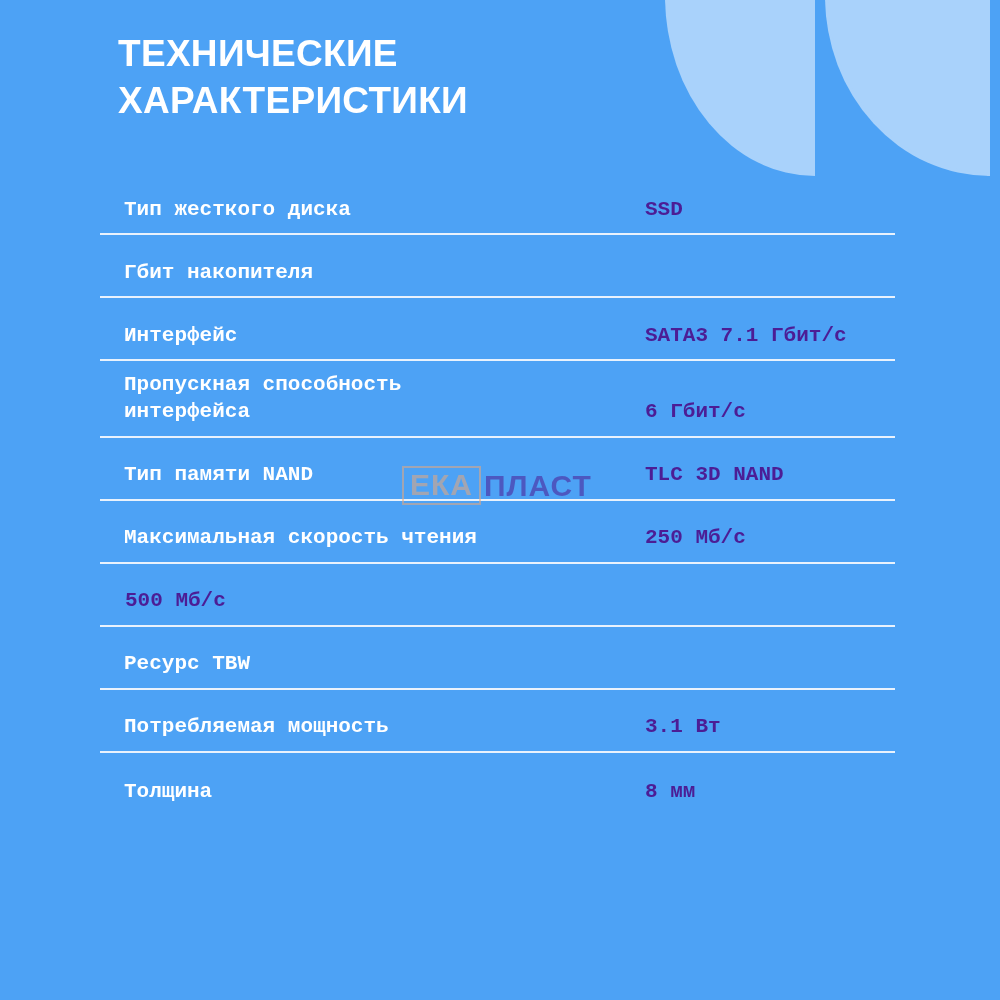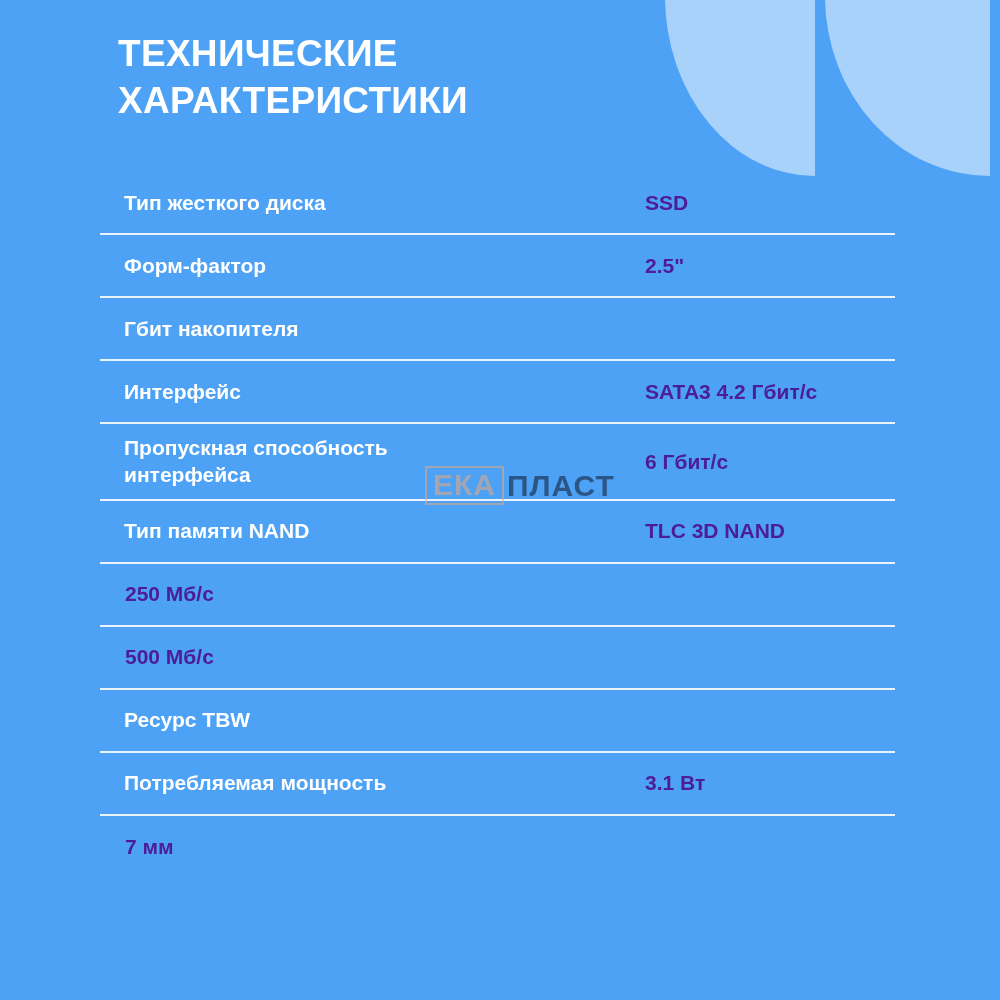--- a/index.html
+++ b/index.html
@@ -49,23 +49,24 @@
     white-space:pre-line;
   }
 
   .spec-table {
     position:absolute;
     left:100px; top:172px;
     width:795px;
   }
   .spec-row {
     display:flex;
-    align-items:center;
+    align-items:flex-end;
     border-bottom:2px solid #e9f2fd;
     min-height:63px;
+    font-family:Liberation Mono, monospace;
   }
   .spec-row:last-child { border-bottom:none; }
 
   .spec-name {
     width:520px;
     display:flex;
     align-items:center;
     color:#ffffff;
     font-size:21px;
     font-weight:bold;
@@ -86,37 +87,37 @@
     color:#4c1d95;
     font-size:21px;
     font-weight:bold;
     padding:10px 10px 10px 22px;
     line-height:1.3;
   }
 
   
   .watermark {
     position:absolute;
-    left:425px; top:466px;
+    left:402px; top:466px;
     display:flex;
     align-items:center;
     opacity:0.55;
     pointer-events:none;
   }
   .watermark .wm-box {
     border:2px solid #e8a87c;
     color:#e8a87c;
     font-size:30px;
     font-weight:bold;
     padding:0 6px 2px 6px;
     line-height:1.1;
     letter-spacing:1px;
   }
   .watermark .wm-text {
-    color:#0f172a;
+    color:#4c1d95;
     font-size:30px;
     font-weight:bold;
     letter-spacing:1px;
     margin-left:3px;
   }
 </style>
 </head>
 <body>
 
 <div id="page">
@@ -128,51 +129,47 @@
 ХАРАКТЕРИСТИКИ</div>
 
   <div class="spec-table">
 
     <div class="spec-row">
       <div class="spec-name">Тип жесткого диска</div>
       <div class="spec-sep"></div>
       <div class="spec-value">SSD</div>
     </div>
 
-    <div class="spec-row">
-      <div class="spec-name">Форм-фактор</div>
-      <div class="spec-sep"></div>
-      <div class="spec-value">2.5"</div>
-    </div>
 
     <div class="spec-row">
       <div class="spec-name">Гбит накопителя</div>
       <div class="spec-sep"></div>
     </div>
 
     <div class="spec-row">
       <div class="spec-name">Интерфейс</div>
       <div class="spec-sep"></div>
-      <div class="spec-value">SATA3 4.2 Гбит/с</div>
+      <div class="spec-value">SATA3 7.1 Гбит/с</div>
     </div>
 
     <div class="spec-row">
       <div class="spec-name">Пропускная способность
 интерфейса</div>
       <div class="spec-sep"></div>
       <div class="spec-value">6 Гбит/с</div>
     </div>
 
     <div class="spec-row">
       <div class="spec-name">Тип памяти NAND</div>
       <div class="spec-sep"></div>
       <div class="spec-value">TLC 3D NAND</div>
     </div>
 
     <div class="spec-row">
+      <div class="spec-name">Максимальная скорость чтения</div>
       <div class="spec-sep"></div>
       <div class="spec-value">250 Мб/с</div>
     </div>
 
     <div class="spec-row">
       <div class="spec-sep"></div>
       <div class="spec-value">500 Мб/с</div>
     </div>
 
     <div class="spec-row">
@@ -180,22 +177,23 @@
       <div class="spec-sep"></div>
     </div>
 
     <div class="spec-row">
       <div class="spec-name">Потребляемая мощность</div>
       <div class="spec-sep"></div>
       <div class="spec-value">3.1 Вт</div>
     </div>
 
     <div class="spec-row">
-      <div class="spec-sep"></div>
-      <div class="spec-value">7 мм</div>
+      <div class="spec-name">Толщина</div>
+      <div class="spec-sep"></div>
+      <div class="spec-value">8 мм</div>
     </div>
 
   </div>
 
   <div class="watermark">
     <span class="wm-box">ЕКА</span>
     <span class="wm-text">ПЛАСТ</span>
   </div>
 
 </div>

